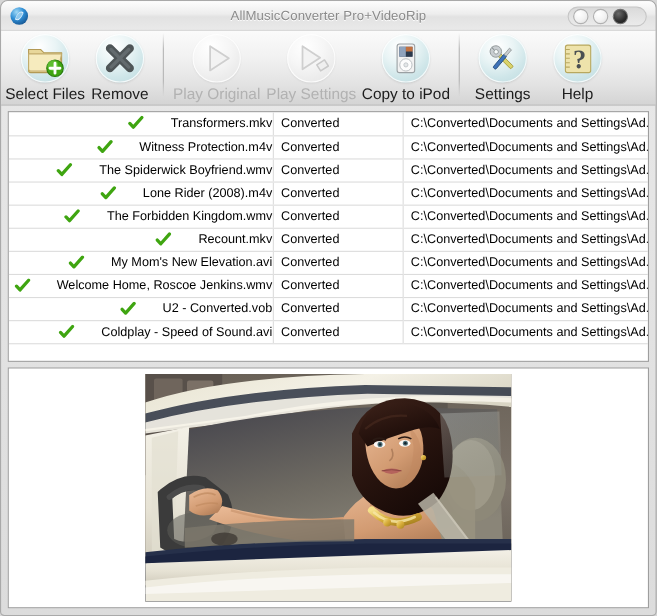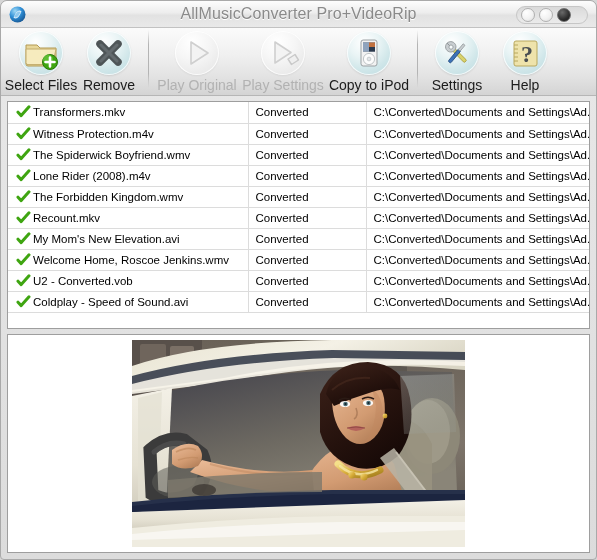--- a/index.html
+++ b/index.html
@@ -37,21 +37,21 @@
     background: linear-gradient(180deg, #fdfdfd 0%, #ededed 45%, #e2e2e2 55%, #e9e9e9 100%);
     border-bottom: 1px solid #c2c2c2;
     border-radius: 6px 6px 0 0;
   }
 
   .title-text {
     position: absolute;
     left: 0; right: 0; top: 0;
     line-height: 26px;
     text-align: center;
-    font-size: 16px;
+    font-size: 12px;
     color: #8a8a8a;
     letter-spacing: 0.1px;
     text-shadow: 0 1px 0 #fff;
   }
 
   .app-logo {
     position: absolute;
     left: 8px; top: 5px;
     width: 17px; height: 17px;
   }
@@ -160,21 +160,22 @@
     overflow: hidden;
   }
   .col-name  { width: 240px; }
   .col-stat  { width: 118px; border-left: 1px solid #dcdcdc; }
   .col-path  { width: auto;  border-left: 1px solid #dcdcdc; }
 
   .cell-name {
     display: flex;
     align-items: center;
     padding-left: 8px;
-    gap: 2px;
+    gap: 24px;
+    justify-content: flex-end;
   }
   .cell-stat { padding-left: 7px; }
   .cell-path { padding-left: 7px; }
 
   
   .ico-check { width: 15px; height: 14px; flex: 0 0 15px; }
   .ico-rec   { width: 15px; height: 14px; flex: 0 0 15px; display:flex; align-items:center; }
   .rec-dot {
     width: 13px; height: 13px; border-radius: 50%;
     background: radial-gradient(circle at 36% 28%, #ff8c82 0%, #e8241b 45%, #a50d08 100%);

